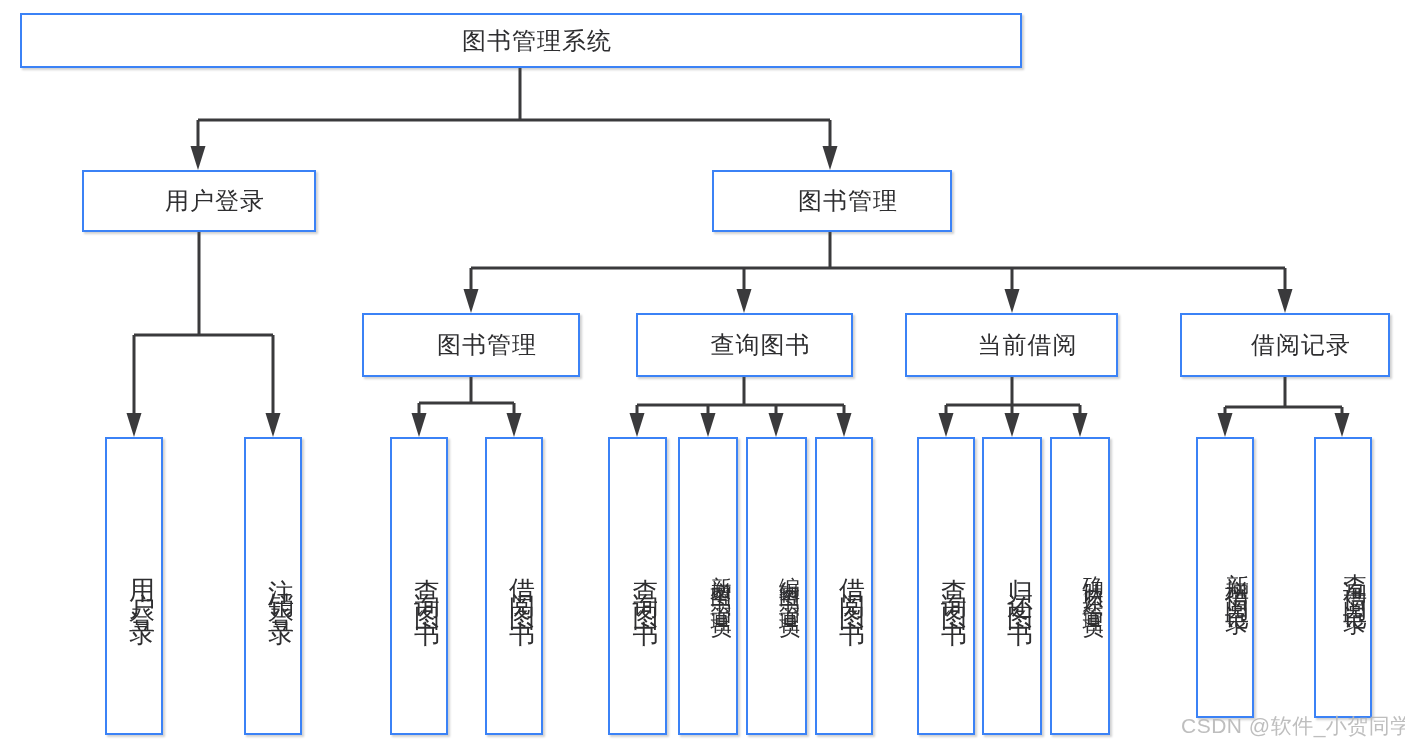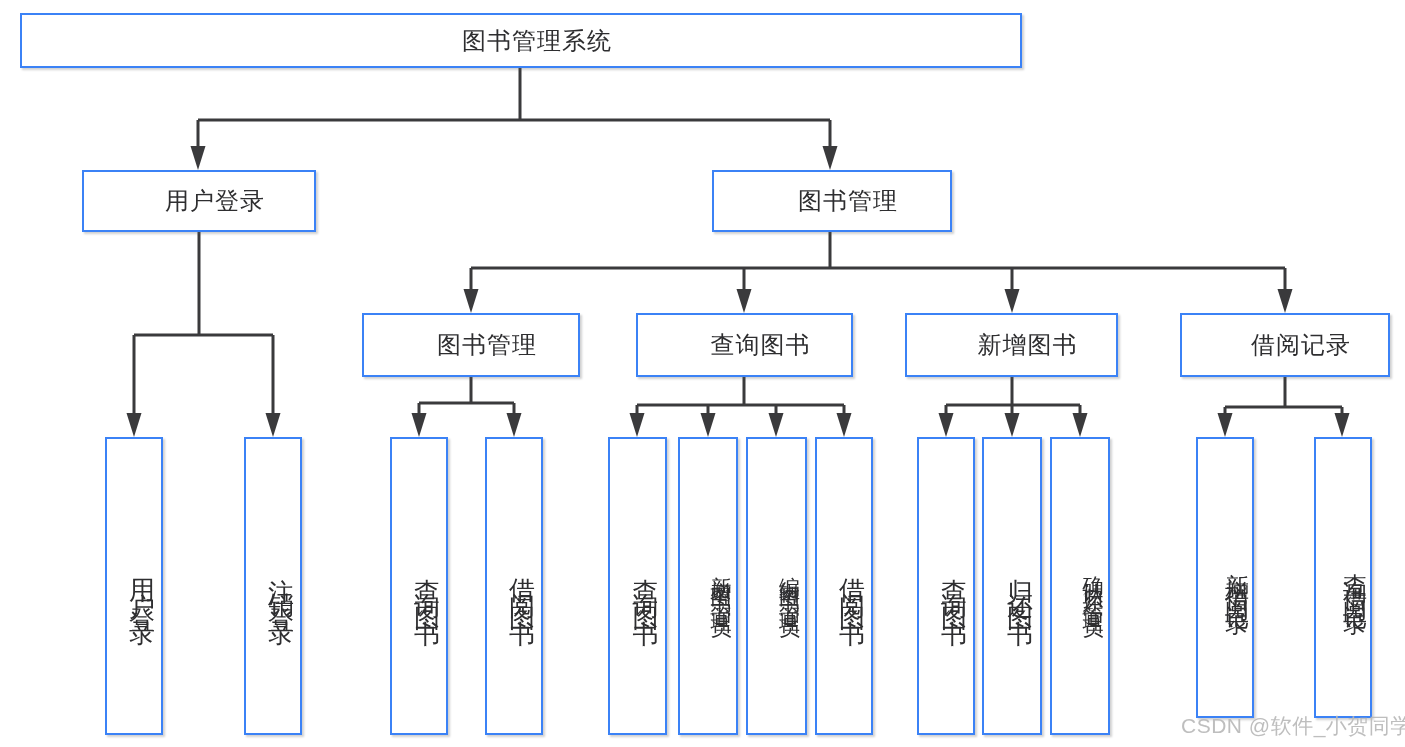--- a/index.html
+++ b/index.html
@@ -85,21 +85,21 @@
     </g>
   </svg>
 
   <div class="node h" style="left:20px; top:13px; width:1002px; height:55px;">图书管理系统</div>
 
   <div class="node h" style="left:82px; top:170px; width:234px; height:62px;">用户登录</div>
   <div class="node h" style="left:712px; top:170px; width:240px; height:62px;">图书管理</div>
 
   <div class="node h" style="left:362px; top:313px; width:218px; height:64px;">图书管理</div>
   <div class="node h" style="left:636px; top:313px; width:217px; height:64px;">查询图书</div>
-  <div class="node h" style="left:905px; top:313px; width:213px; height:64px;">新增图书</div>
+  <div class="node h" style="left:905px; top:313px; width:213px; height:64px;">当前借阅</div>
   <div class="node h" style="left:1180px; top:313px; width:210px; height:64px;">借阅记录</div>
 
   <div class="node v v4" style="left:105px; top:437px; width:58px; height:298px;">用户登录</div>
   <div class="node v v4" style="left:244px; top:437px; width:58px; height:298px;">注销登录</div>
 
   <div class="node v v4" style="left:390px; top:437px; width:58px; height:298px;">查询图书</div>
   <div class="node v v4" style="left:485px; top:437px; width:58px; height:298px;">借阅图书</div>
 
   <div class="node v v4" style="left:608px; top:437px; width:59px; height:298px;">查询图书</div>
   <div class="node v v9" style="left:678px; top:437px; width:60px; height:298px;">新增图书（管理员）</div>

